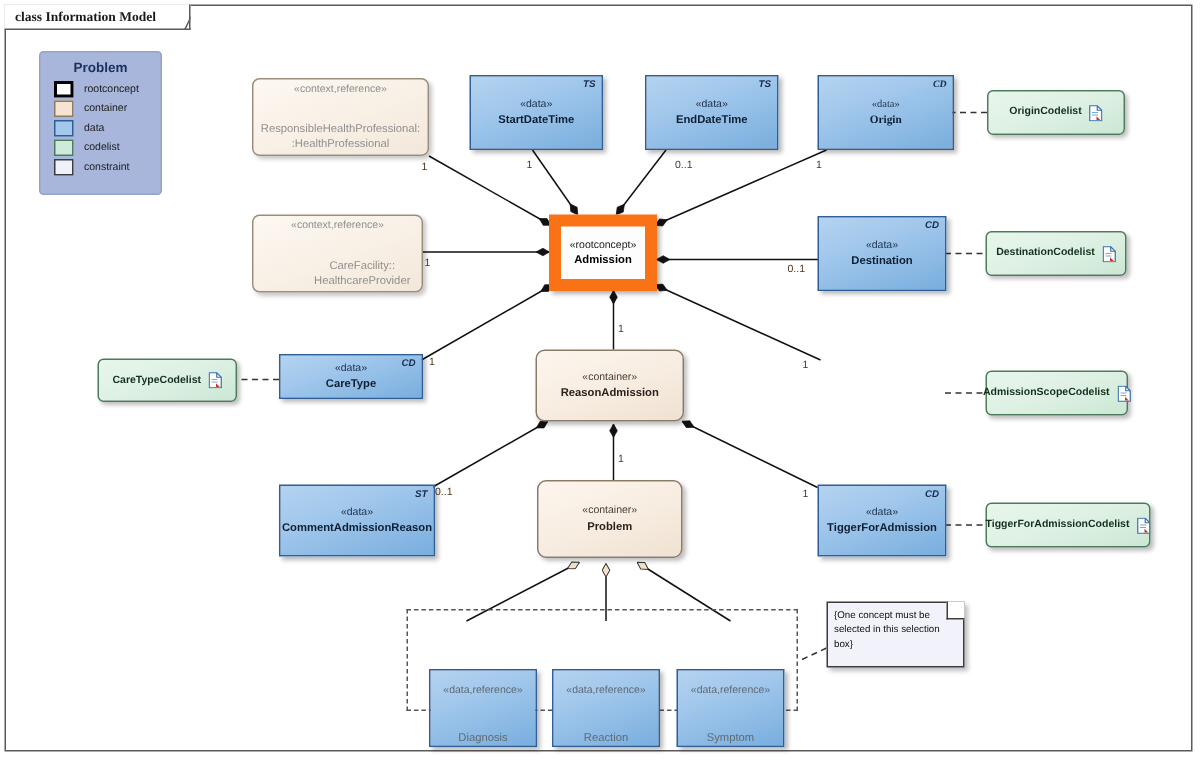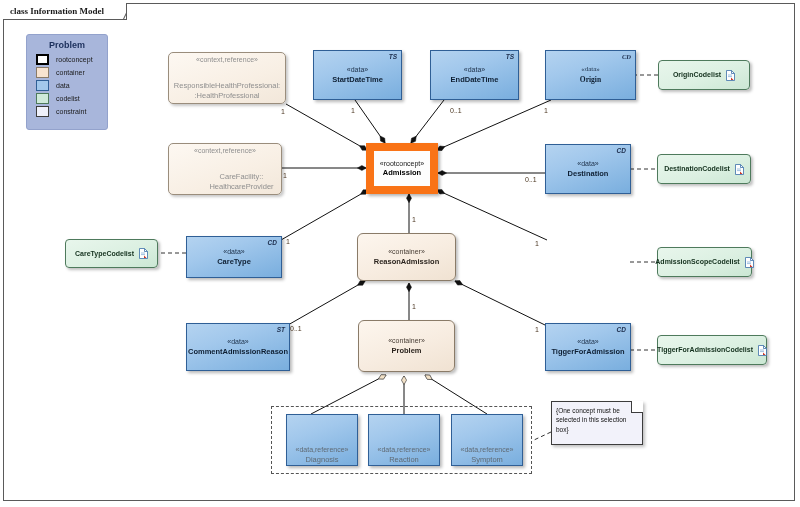--- a/index.html
+++ b/index.html
@@ -168,22 +168,23 @@
     width: 9px; height: 11px;
     margin-left: 5px;
     flex: 0 0 auto;
   }
 
   
   .n-dataref {
     background: linear-gradient(160deg, #b4d3f0 0%, #a2c8ec 35%, #79aede 100%);
     border: 1px solid #2f5f96;
     box-shadow: 2px 2px 3px rgba(0,0,0,0.28);
-    justify-content: flex-end;
+    justify-content: space-between;
     padding-top: 9px;
+    margin-top: 32px;
   }
   .n-dataref .stereo { color: #5f6a74; }
   .n-dataref .nm { color: #5f6a74; font-weight: normal; }
 
   
   #legend {
     position: absolute;
     left: 26px; top: 34px;
     width: 82px; height: 96px;
     background: #a8b6db;
@@ -417,21 +418,21 @@
   <div class="node n-codelist" style="left:65px; top:239px; width:93px; height:29px;">
     <span class="nm">CareTypeCodelist</span>
     <svg class="doc-icon" viewBox="0 0 9 11">
       <path d="M0.5,0.5 h5 l3,3 v7 h-8 z" fill="#fff" stroke="#3b6fa8" stroke-width="0.8"></path>
       <path d="M5.5,0.5 v3 h3" fill="none" stroke="#3b6fa8" stroke-width="0.8"></path>
       <path d="M2,5 h4 M2,6.6 h4" stroke="#7aa8d4" stroke-width="0.7"></path>
       <path d="M5,7.5 l2.5,2.5 h-2.5 z" fill="#cc3322"></path>
     </svg>
   </div>
 
-  <div class="node n-data" style="left:186px; top:236px; width:96px; height:42px;">
+  <div class="node n-data" style="left:186px; top:236px; width:96px; height:30px;">
     <span class="corner">CD</span>
     <span class="stereo">«data»</span>
     <span class="nm">CareType</span>
   </div>
 
   <div class="node n-container" style="left:357px; top:233px; width:99px; height:48px;">
     <span class="stereo">«container»</span>
     <span class="nm">ReasonAdmission</span>
   </div>
 

